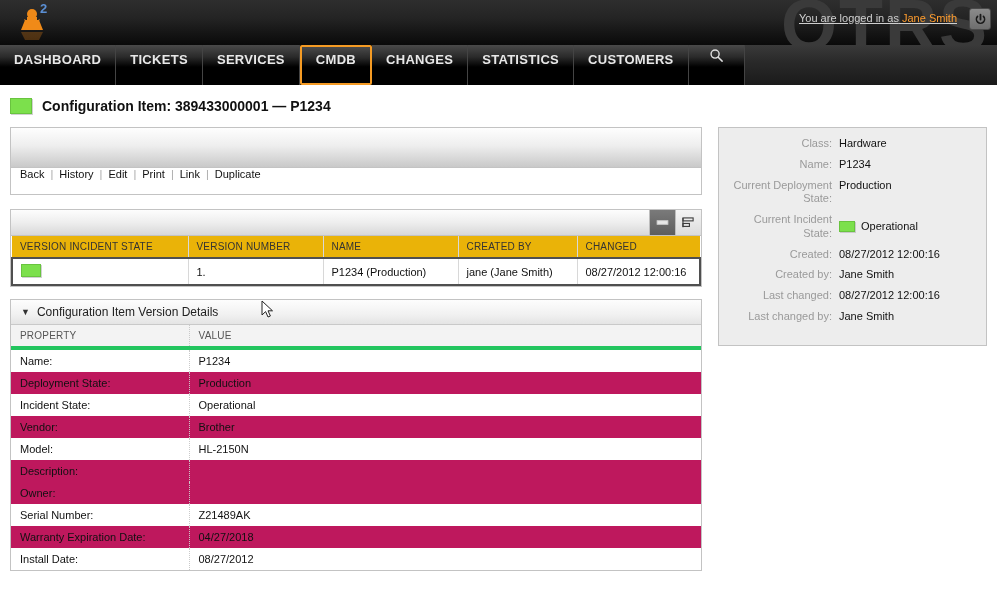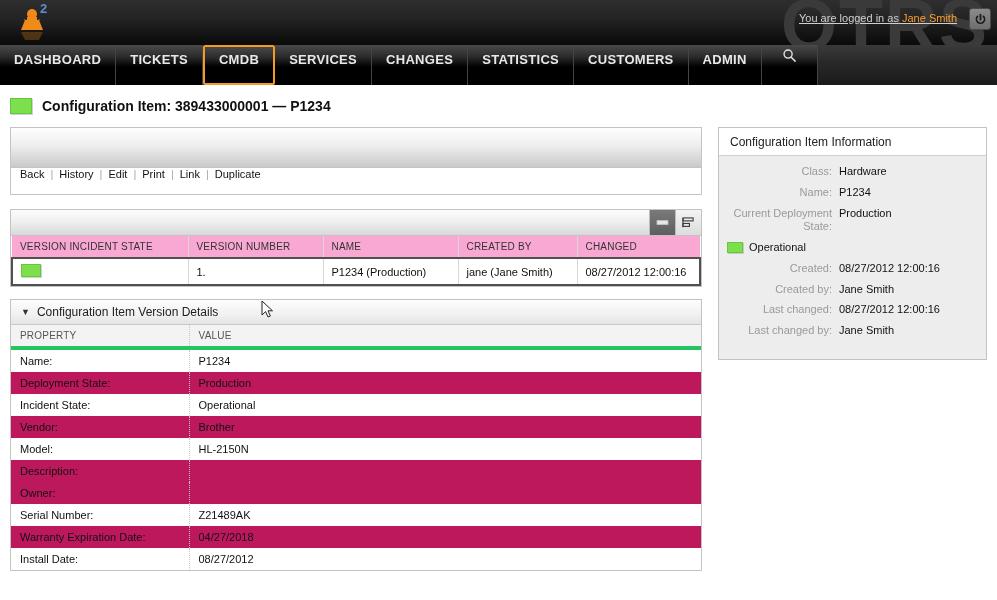--- a/index.html
+++ b/index.html
@@ -179,21 +179,21 @@
   .wbtn.on { background: linear-gradient(to bottom, #7a7a7a, #5e5e5e); }
 
   table.grid { width: 100%; border-collapse: collapse; font-size: 11px; }
   table.grid th {
     text-align: left;
     font-weight: normal;
     font-size: 10px;
     color: #333;
     letter-spacing: 0.2px;
     padding: 5px 8px;
-    background: #f9a8d4;
+    background: #eab308;
     border-bottom: 1px solid #c9c9c9;
     border-right: 1px solid #d8d8d8;
     white-space: nowrap;
   }
   table.grid th:last-child { border-right: none; }
   table.grid td {
     padding: 5px 8px;
     border-right: 1px solid #d8d8d8;
     color: #111;
     white-space: nowrap;
@@ -313,37 +313,34 @@
   </div>
 </div>
 
 <div id="nav">
   <div class="nav-item">
       <span>DASHBOARD</span>
     </div>
   <div class="nav-item">
       <span>TICKETS</span>
     </div>
+  <div class="nav-item">
+      <span>SERVICES</span>
+    </div>
   <div class="nav-item active">
       <span>CMDB</span>
     </div>
   <div class="nav-item">
-      <span>SERVICES</span>
-    </div>
-  <div class="nav-item">
       <span>CHANGES</span>
     </div>
   <div class="nav-item">
       <span>STATISTICS</span>
     </div>
   <div class="nav-item">
       <span>CUSTOMERS</span>
-    </div>
-  <div class="nav-item">
-      <span>ADMIN</span>
     </div>
   <div class="nav-item search-tab">
     <span>
       <svg width="15" height="15" viewBox="0 0 16 16">
         <circle cx="6.5" cy="6.5" r="4.3" stroke="#e0e0e0" stroke-width="1.5" fill="none"></circle>
         <line x1="9.8" y1="9.8" x2="14" y2="14" stroke="#e0e0e0" stroke-width="1.6" stroke-linecap="round"></line>
       </svg>
     </span>
   </div>
   <div id="nav-filler"></div>
@@ -467,39 +464,39 @@
             <td>Install Date:</td>
             <td>08/27/2012</td>
           </tr>
         </tbody>
       </table>
     </div>
   </div>
 
   <div id="sidebar">
     <div class="panel">
-      <div class="panel-head">Configuration Item Information</div>
       <div class="panel-body">
 
         <div class="prow">
           <div class="plabel">Class:</div>
           <div class="pvalue">Hardware</div>
         </div>
 
         <div class="prow">
           <div class="plabel">Name:</div>
           <div class="pvalue">P1234</div>
         </div>
 
         <div class="prow">
           <div class="plabel">Current Deployment State:</div>
           <div class="pvalue">Production</div>
         </div>
 
         <div class="prow">
+          <div class="plabel">Current Incident State:</div>
           <div class="pvalue withbox">
             <span class="mini-box"></span>
             <span>Operational</span>
           </div>
         </div>
 
         <div class="prow">
           <div class="plabel">Created:</div>
           <div class="pvalue">08/27/2012 12:00:16</div>
         </div>

